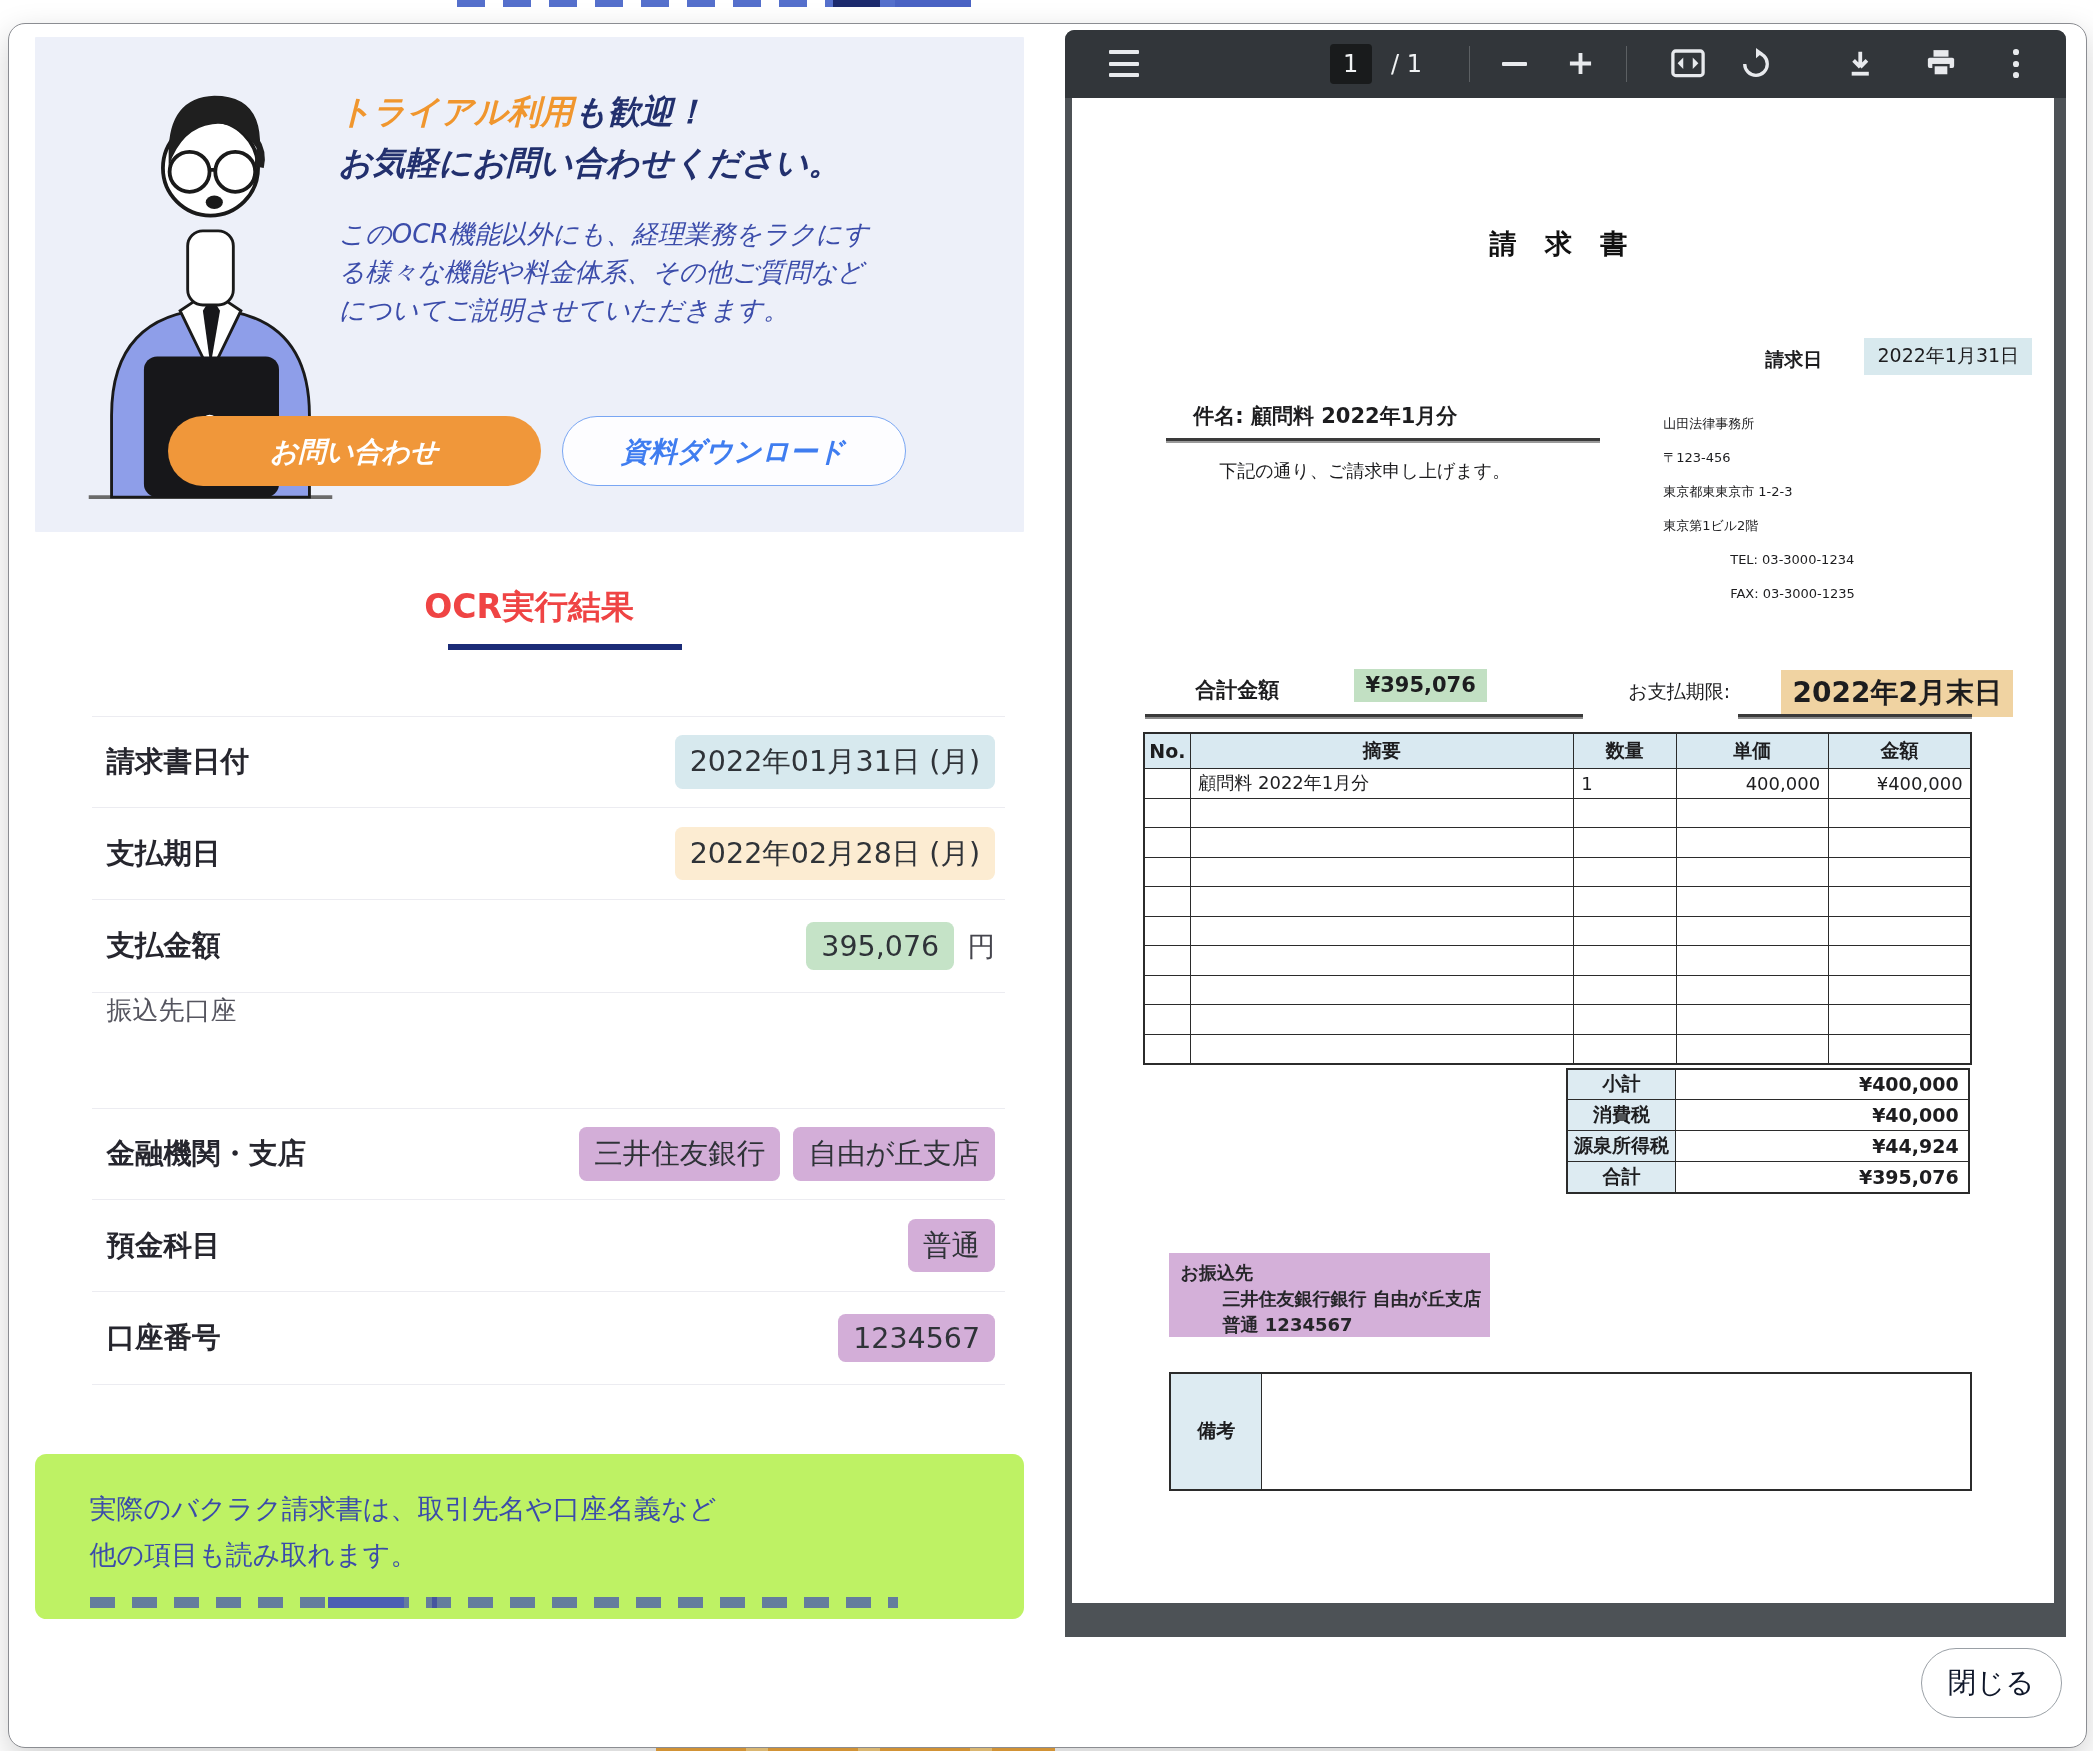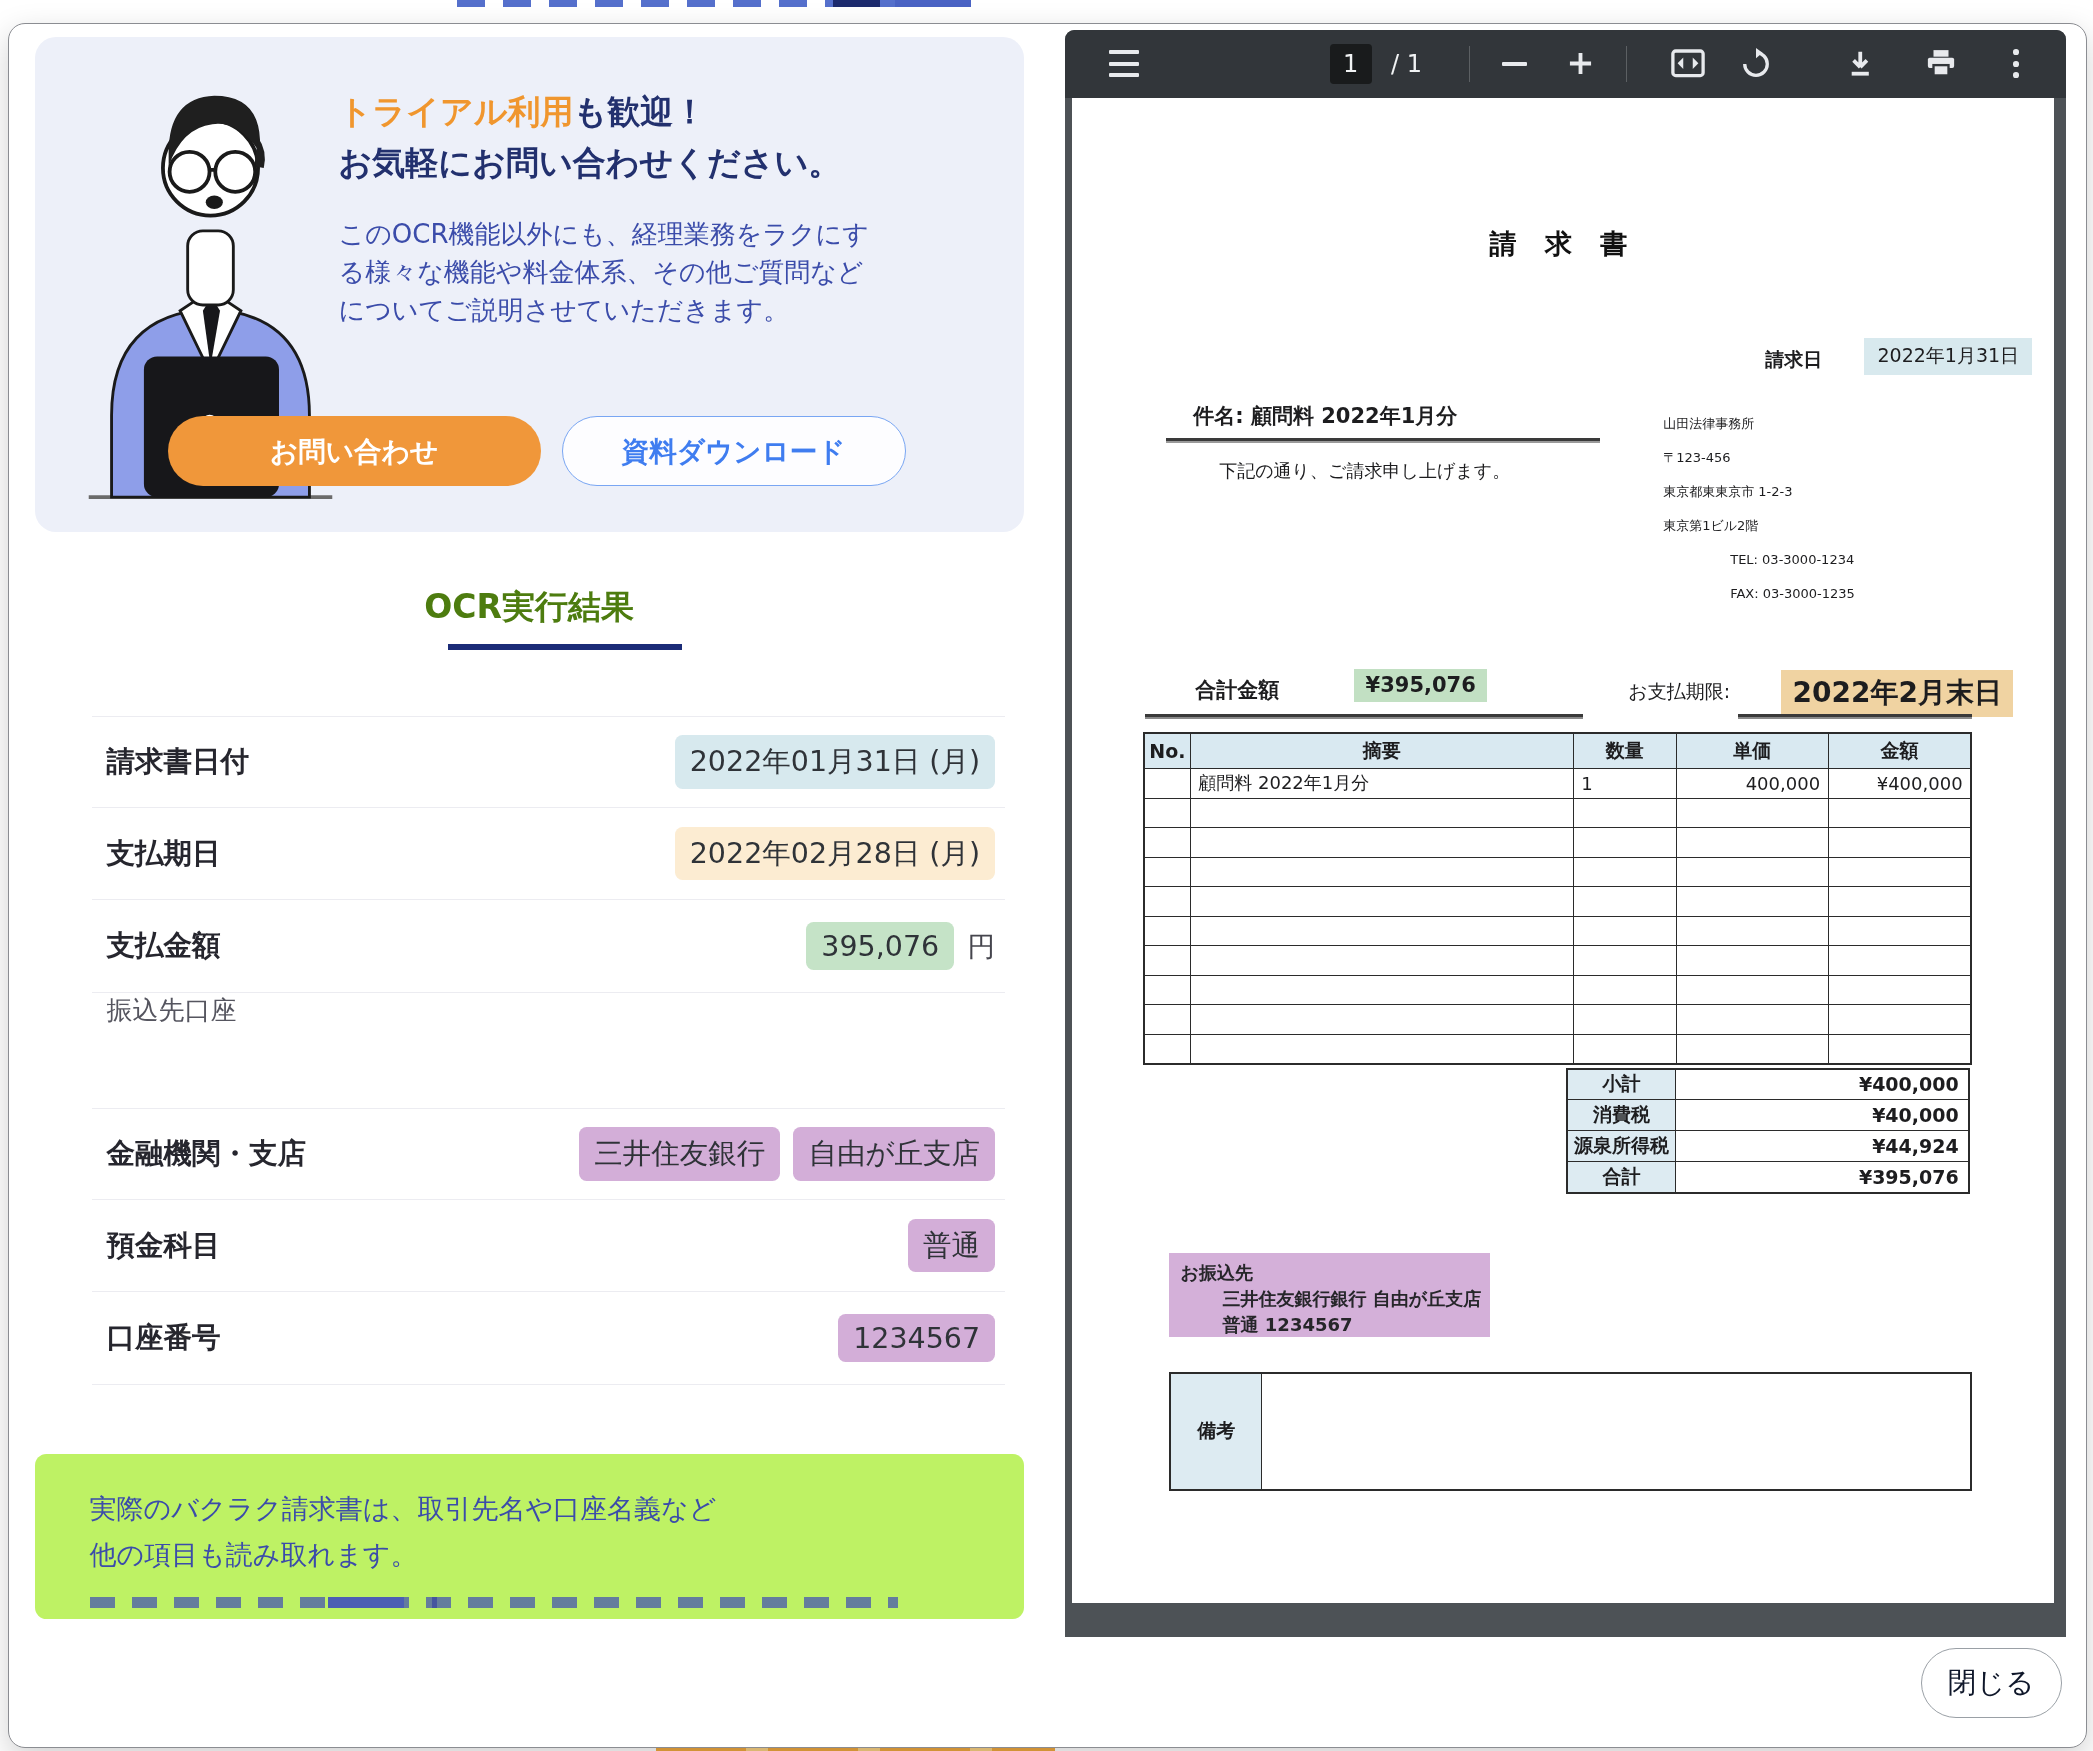--- a/index.html
+++ b/index.html
@@ -16,35 +16,35 @@
   .bottom-sliver { left:656px; top:1748px; width:399px; height:3.8px;
     background: repeating-linear-gradient(90deg, #f2a93e 0 90px, #fcd383 90px 112px);
   }
 
   
   .modal { left:7.6px; top:23px; width:2079px; height:1725px; background:#fff;
            border:1.9px solid #8b8d92; border-radius:17px; overflow:hidden;
            box-shadow:0 11.4px 32px rgba(0,0,0,.18); }
 
   
-  .promo { left:26px; top:13.3px; width:989px; height:495px; background:#edf0f9; border-radius:21px; }
+  .promo { left:26px; top:13.3px; width:989px; height:495px; background:#edf0f9; border-radius:1px;font-style:italic; }
   .promo-head { left:304px; top:49px; width:656px; font-size:33px; font-weight:bold;
                 color:#22306e; line-height:1.55; }
   .promo-head .accent { color:#f0962e; }
   .promo-body { left:304px; top:179px; width:647px; font-size:26px; color:#3b4caa; line-height:1.45; }
   .promo-buttons { left:133px; top:379px; display:flex; gap:21px; }
   .btn-contact { width:373px; height:70px; border-radius:35px; background:#f0973a; color:#fff;
                  font-size:27.6px; font-weight:bold; display:flex; align-items:center; justify-content:center; }
   .btn-download { width:344px; height:70px; border-radius:35px; background:#fdfdff; color:#3f7df0;
                   border:1.9px solid #79a6f3; font-size:27.6px; font-weight:bold;
                   display:flex; align-items:center; justify-content:center; }
 
   
   .ocr-title { left:26px; top:561px; width:989px; text-align:center; font-size:33px;
-               font-weight:bold; color:#4d7c0f; }
+               font-weight:bold; color:#ef4444; }
   .ocr-underline { left:439px; top:620px; width:234px; height:5.7px; background:#1b2b77; }
 
   .fields { left:83px; top:692px; width:913px; border-bottom:1px solid #ececf1; }
   .frow { display:flex; align-items:center; justify-content:space-between;
           border-top:1px solid #ececf1; padding:0 9.5px 0 15px; }
   .frow.std { height:92px; }
   .frow.r1 { height:91px; }
   .frow.r3 { height:93px; }
   .frow.section { height:116px; align-items:flex-start; padding-bottom:19px; }
   .flabel { font-size:28.5px; font-weight:bold; color:#26262e; }

